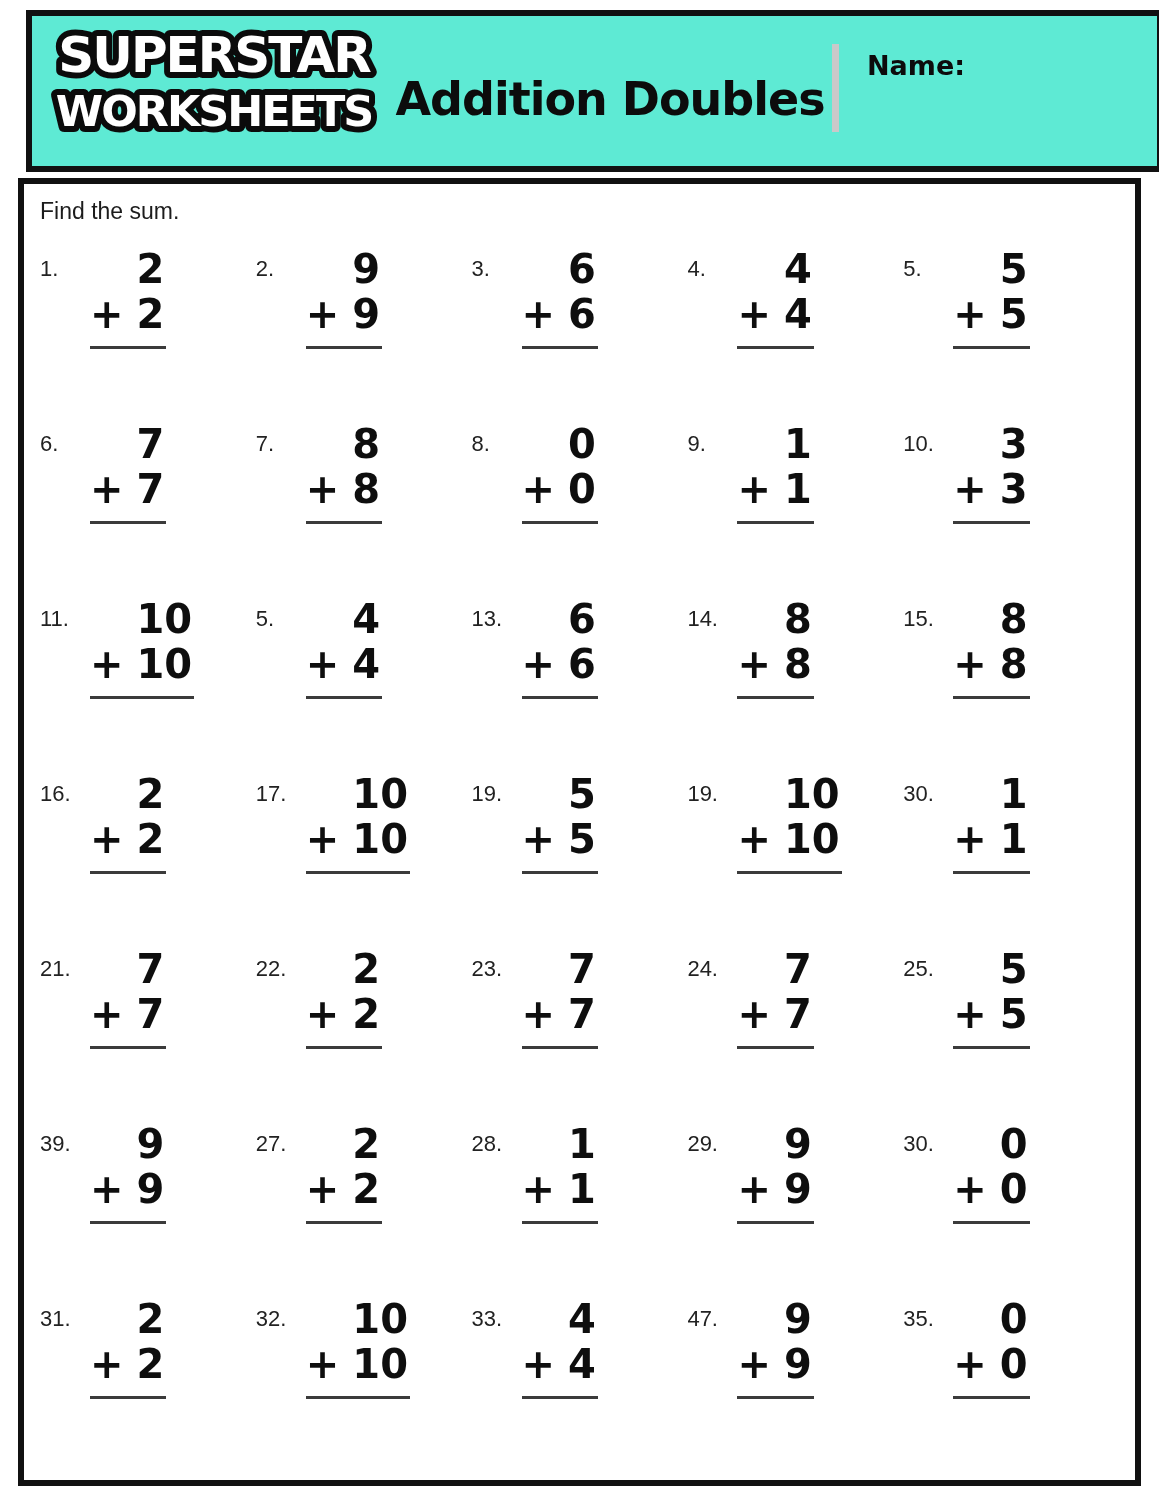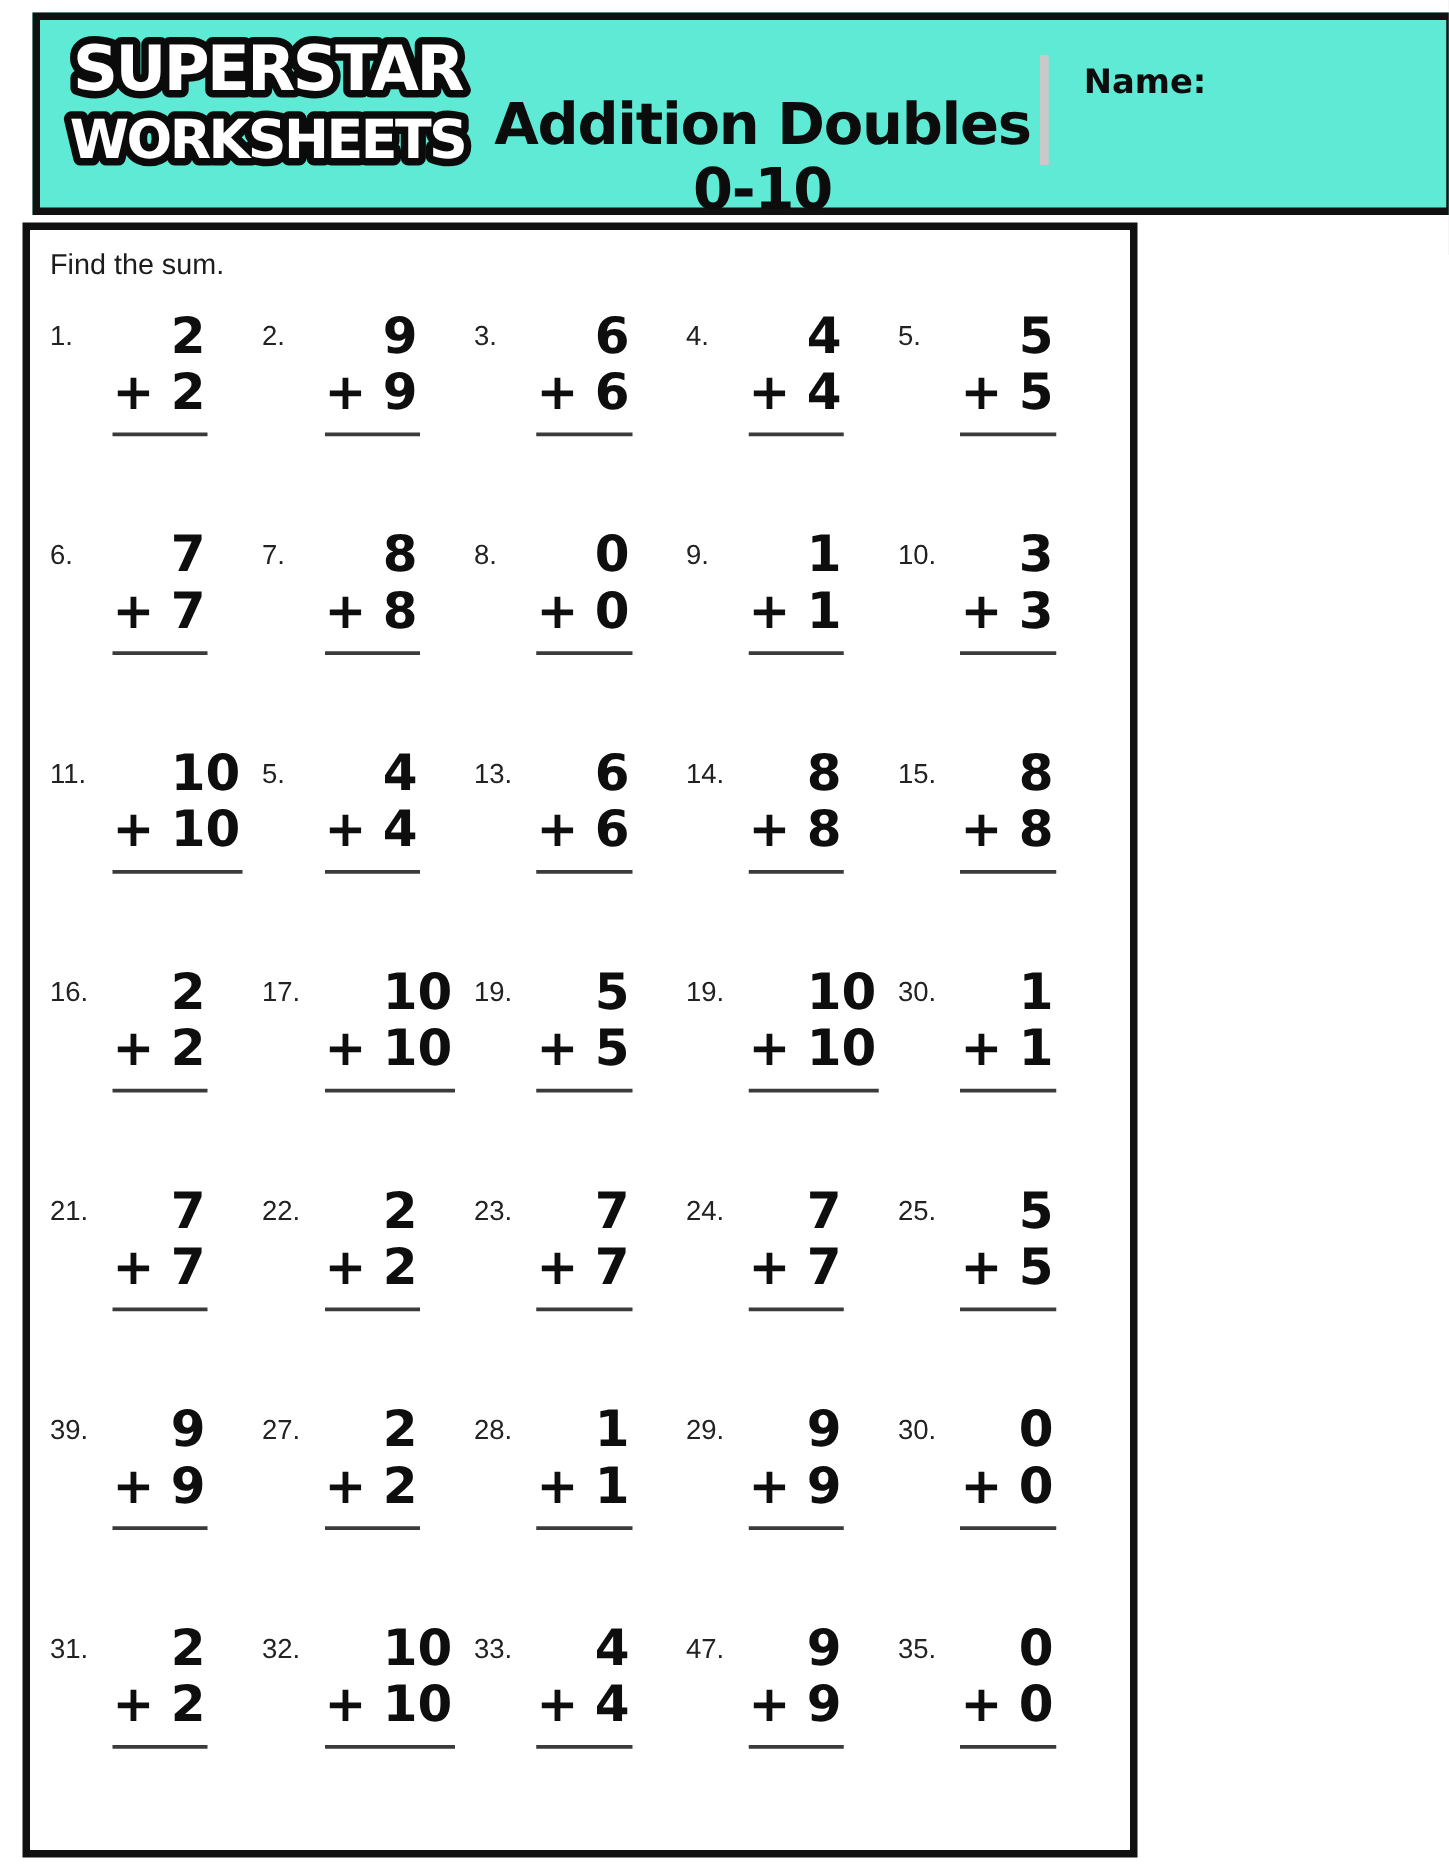--- a/index.html
+++ b/index.html
@@ -52,21 +52,21 @@
     font-family: "DejaVu Sans", sans-serif;
     font-weight: 600;
     font-size: 27px;
     color: #0c0c0c;
   }
 
   
   .content-box {
     position: absolute;
     left: 18px; top: 178px;
-    width: 892px; height: 1308px;
+    width: 1123px; height: 1308px;
     border: 6px solid #111;
     background: #fff;
     padding: 14px 16px;
   }
   .instruction {
     font-size: 23px;
     color: #1c1c1c;
     margin-bottom: 4px;
   }
   .problems-grid {
@@ -118,21 +118,20 @@
   <div class="header-box">
     <div class="logo-wrap">
       <svg width="348" height="122" viewBox="0 0 348 122">
         <text x="174" y="48" text-anchor="middle" font-family="DejaVu Sans, sans-serif" font-weight="bold" font-size="50" letter-spacing="-2" fill="#ffffff" stroke="#0b0b0b" stroke-width="12" stroke-linejoin="round" paint-order="stroke fill">SUPERSTAR</text>
         <text x="174" y="102" text-anchor="middle" font-family="DejaVu Sans, sans-serif" font-weight="bold" font-size="43" letter-spacing="-2" fill="#ffffff" stroke="#0b0b0b" stroke-width="12" stroke-linejoin="round" paint-order="stroke fill">WORKSHEETS</text>
       </svg>
     </div>
 
     <div class="title-wrap">
       <div>Addition Doubles</div>
-      <div>0-10</div>
     </div>
 
     <div class="header-divider"></div>
 
     <div class="name-wrap">
       <span>Name:</span>
     </div>
   </div>
 
   <div class="content-box">

